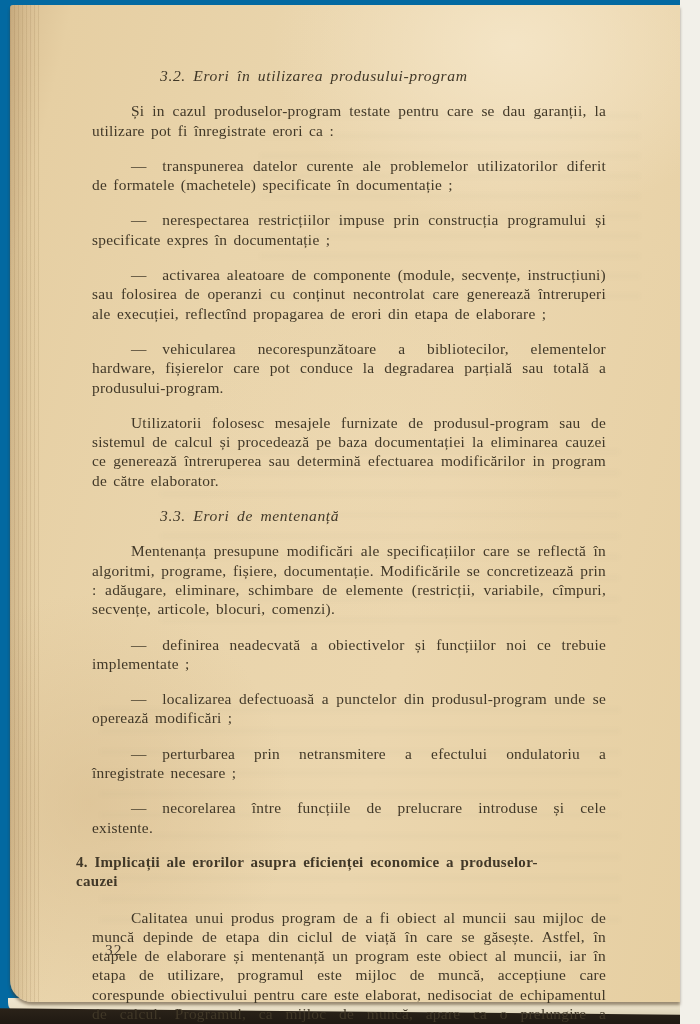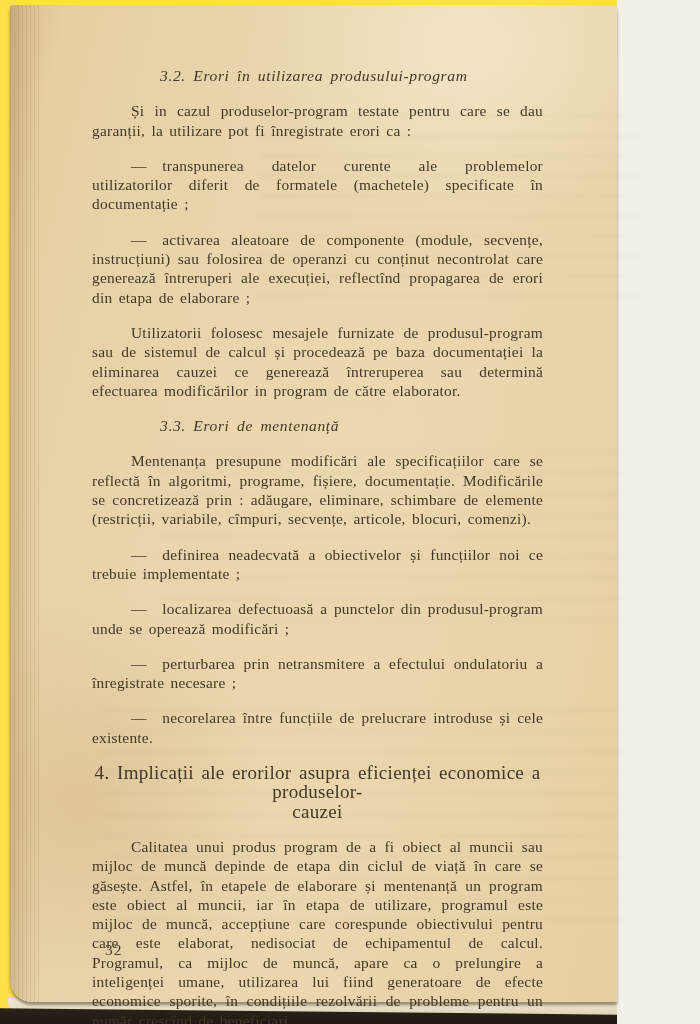--- a/index.html
+++ b/index.html
@@ -1,21 +1,21 @@
 <!DOCTYPE html>
 <html lang="ro"><head>
 <meta charset="utf-8">
 <style>
   html,body{margin:0;padding:0;}
   body{
     width:700px;height:1024px;overflow:hidden;
     background:#f2f0e9;
     font-family:"Liberation Serif","DejaVu Serif",serif;
   }
-  .scan{position:relative;width:617px;height:1024px;background:#fde047;}
+  .scan{position:relative;width:680px;height:1024px;background:#0369a1;}
 
   
   .under-pages{
     position:absolute;left:8px;right:0;bottom:8px;height:18px;
     background:linear-gradient(0deg,#d9cfb4 0%,#e9dfc6 45%,#efe6cf 100%);
     border-bottom-left-radius:14px;
   }
   
   .bottom-dark{
     position:absolute;left:0;right:0;bottom:0;height:22px;
@@ -59,22 +59,22 @@
     font-size:15.4px;line-height:19.3px;
     letter-spacing:.25px;word-spacing:2.2px;
     text-rendering:optimizeLegibility;
   }
   .para{margin:16px;text-indent:39px;text-align:justify;}
   .heading-italic{
     font-style:italic;margin:9px 0 8px 84px;
     font-size:15.6px;letter-spacing:.6px;word-spacing:3px;
   }
   .heading-bold{
-    font-weight:normal;text-align:center;margin:15px 0 9px 0;
-    font-size:19px;letter-spacing:.3px;word-spacing:2.5px;
+    font-weight:bold;margin:15px 0 9px 0;
+    font-size:15px;letter-spacing:.3px;word-spacing:2.5px;
   }
   .page-number{
     position:absolute;left:95px;top:936px;
     font-size:15.5px;color:#4a4134;letter-spacing:1px;
   }
 </style>
 </head>
 <body>
 
 <div class="scan">
@@ -82,21 +82,23 @@
   <div class="bottom-dark"></div>
   <div class="page">
     <div class="edge-striations"></div>
     <div class="ghost g1"></div>
     <div class="ghost g2"></div>
     <div class="ghost g3"></div>
     <div class="content">
         <div class="heading-italic">3.2. Erori în utilizarea produsului-program</div>
         <p class="para">Și in cazul produselor-program testate pentru care se dau garanții, la utilizare pot fi înregistrate erori ca :</p>
         <p class="para list-item">— transpunerea datelor curente ale problemelor utilizatorilor diferit de formatele (machetele) specificate în documentație ;</p>
+        <p class="para list-item">— nerespectarea restricțiilor impuse prin construcția programului și specificate expres în documentație ;</p>
         <p class="para list-item">— activarea aleatoare de componente (module, secvențe, instrucțiuni) sau folosirea de operanzi cu conținut necontrolat care generează întreruperi ale execuției, reflectînd propagarea de erori din etapa de elaborare ;</p>
+        <p class="para list-item">— vehicularea necorespunzătoare a bibliotecilor, elementelor hardware, fișierelor care pot conduce la degradarea parțială sau totală a produsului-program.</p>
         <p class="para">Utilizatorii folosesc mesajele furnizate de produsul-program sau de sistemul de calcul și procedează pe baza documentației la eliminarea cauzei ce generează întreruperea sau determină efectuarea modificărilor in program de către elaborator.</p>
         <div class="heading-italic">3.3. Erori de mentenanță</div>
         <p class="para">Mentenanța presupune modificări ale specificațiilor care se reflectă în algoritmi, programe, fișiere, documentație. Modificările se concretizează prin : adăugare, eliminare, schimbare de elemente (restricții, variabile, cîmpuri, secvențe, articole, blocuri, comenzi).</p>
         <p class="para list-item">— definirea neadecvată a obiectivelor și funcțiilor noi ce trebuie implementate ;</p>
         <p class="para list-item">— localizarea defectuoasă a punctelor din produsul-program unde se operează modificări ;</p>
         <p class="para list-item">— perturbarea prin netransmitere a efectului ondulatoriu a înregistrate necesare ;</p>
         <p class="para list-item">— necorelarea între funcțiile de prelucrare introduse și cele existente.</p>
         <div class="heading-bold">
           <div>4. Implicații ale erorilor asupra eficienței economice  a produselor-</div>
           <div>cauzei</div>

